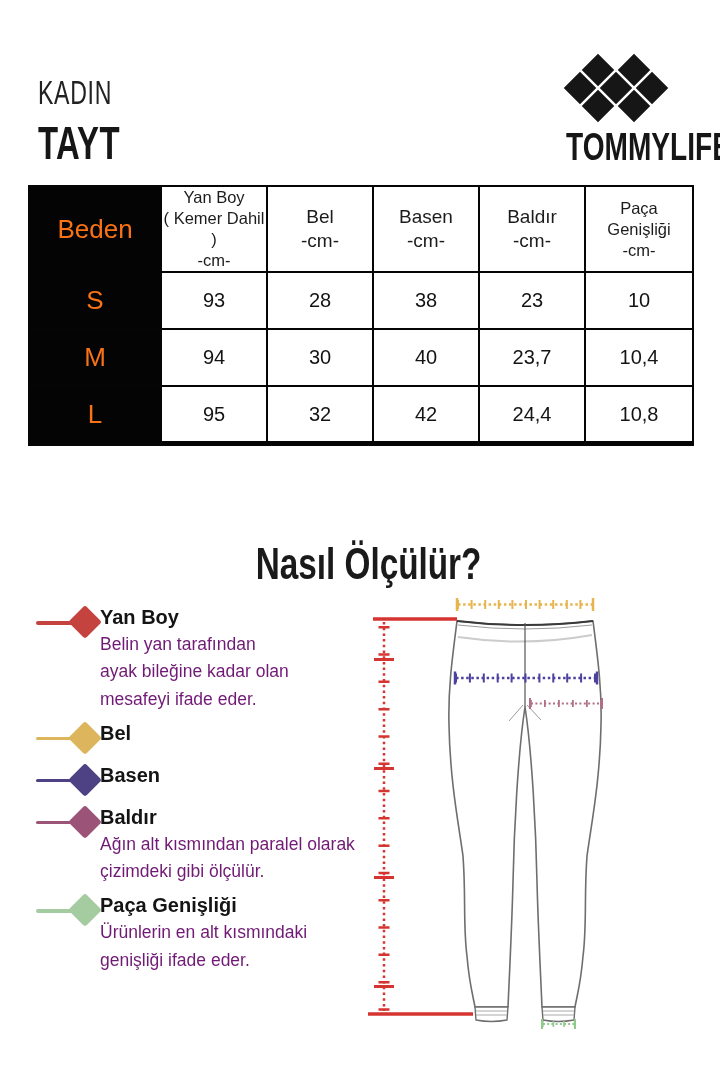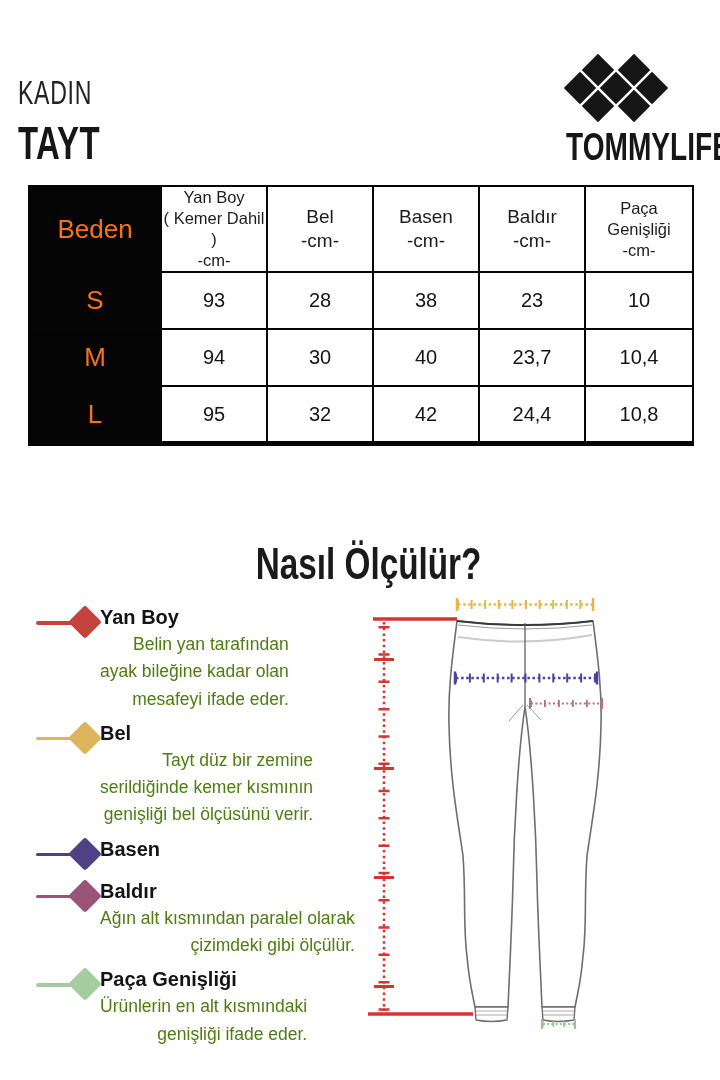--- a/index.html
+++ b/index.html
@@ -2,21 +2,21 @@
 <html><head>
 <meta charset="utf-8">
 <style>
   * { margin:0; padding:0; box-sizing:border-box; }
   html,body { width:720px; height:1080px; background:#fff; overflow:hidden;
     font-family:"Liberation Sans", sans-serif; color:#111; }
   .abs { position:absolute; }
   body { position:relative; }
 
   
-  .brand-left { left:18px; top:74px; }
+  .brand-left { left:38px; top:74px; }
   .kadin { font-size:33px; font-weight:400; color:#222; letter-spacing:1px;
     transform:scaleX(0.70); transform-origin:0 0; display:block; }
   .tayt  { font-size:47px; font-weight:700; color:#161616; letter-spacing:0.5px;
     transform:scaleX(0.70); transform-origin:0 0; display:block; margin-top:3px; }
   .brand-right { left:534px; top:52px; width:164px; text-align:center; }
   .logo-svg { display:block; margin:0 auto; }
   .brandname { display:inline-block; font-size:39px; font-weight:800; color:#161616;
     transform:scaleX(0.72); transform-origin:50% 50%; letter-spacing:0; margin-top:1px; }
 
   
@@ -37,21 +37,21 @@
   .howto-title span { display:inline-block; font-size:45px; font-weight:700; color:#1a1a1a;
     transform:scaleX(0.74); transform-origin:50% 50%; }
 
   .legend { left:36px; top:606px; width:330px; }
   .m-item { display:flex; margin-bottom:9px; }
   .m-icon { width:64px; flex:0 0 64px; position:relative; height:32px; margin-top:1px; }
   .m-line { position:absolute; left:0; top:14px; width:46px; height:3.5px; border-radius:2px; }
   .m-diamond { position:absolute; left:37px; top:3px; width:24px; height:24px;
     transform:rotate(45deg); border-radius:3px; }
   .m-title { font-size:20px; font-weight:700; color:#141414; margin-bottom:2px; }
-  .m-desc { font-size:17.5px; color:#4d7c0f; line-height:1.56; white-space:pre-line;text-align:right; }
+  .m-desc { font-size:17.5px; color:#701a75; line-height:1.56; white-space:pre-line; }
 
   .diagram { left:360px; top:590px; }
 </style>
 </head>
 <body>
 
 <div class="abs brand-left">
   <span class="kadin">KADIN</span>
   <span class="tayt">TAYT</span>
 </div>
@@ -161,23 +161,20 @@
     </div>
   </div>
 
   <div class="m-item">
     <div class="m-icon">
       <div class="m-line" style="background-color: rgb(221, 181, 92);"></div>
       <div class="m-diamond" style="background-color: rgb(221, 181, 92);"></div>
     </div>
     <div>
       <div class="m-title">Bel</div>
-      <div class="m-desc">Tayt düz bir zemine
-serildiğinde kemer kısmının
-genişliği bel ölçüsünü verir.</div>
     </div>
   </div>
 
   <div class="m-item">
     <div class="m-icon">
       <div class="m-line" style="background-color: rgb(78, 66, 132);"></div>
       <div class="m-diamond" style="background-color: rgb(78, 66, 132);"></div>
     </div>
     <div>
       <div class="m-title">Basen</div>

